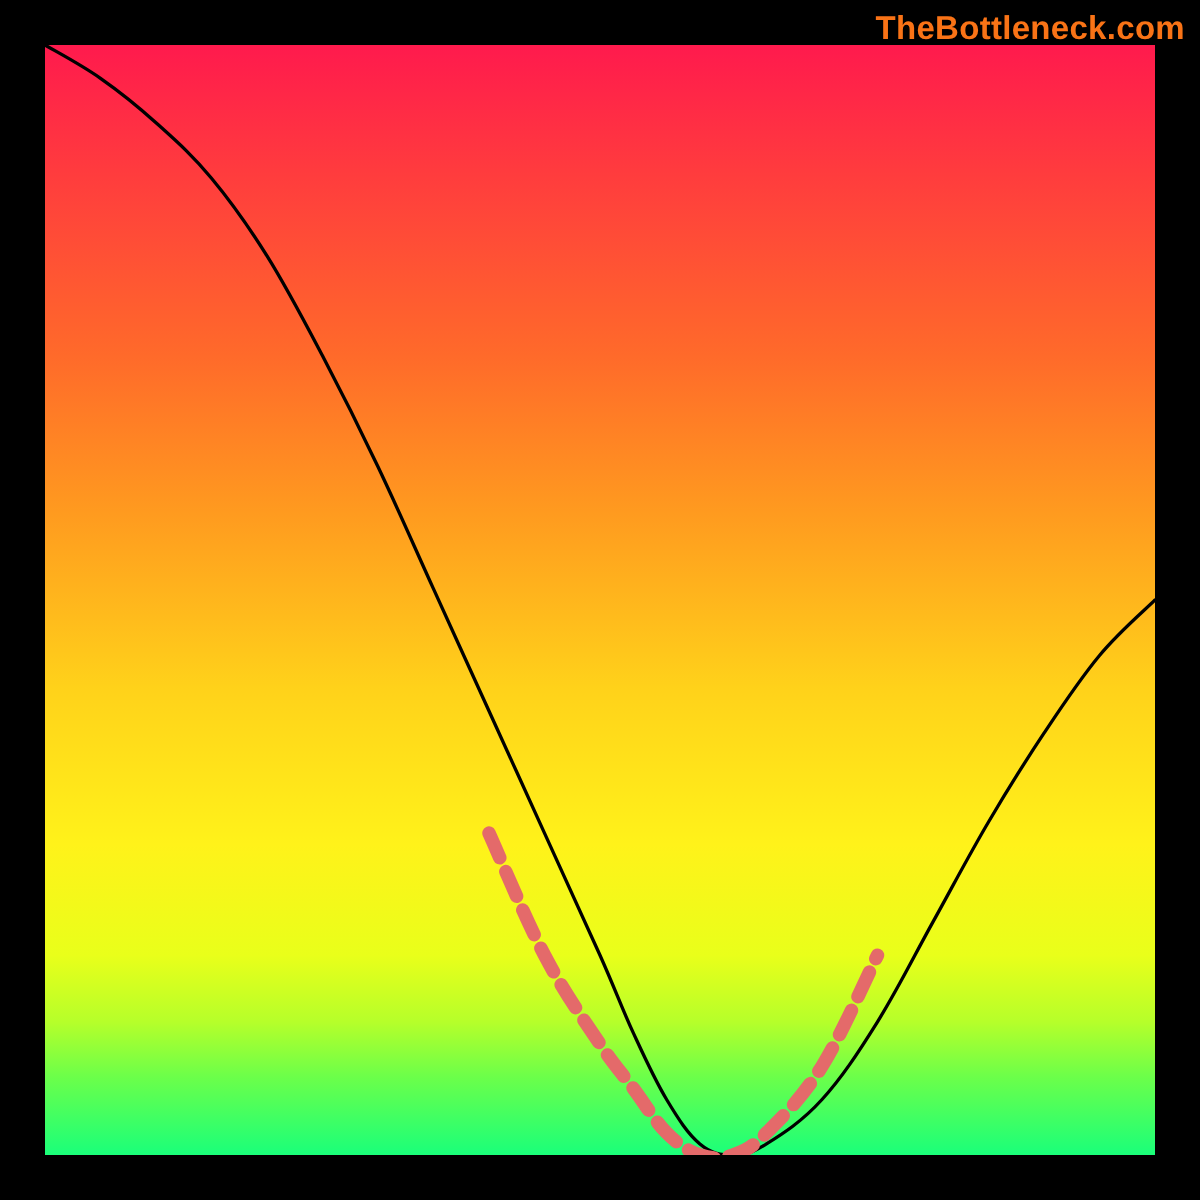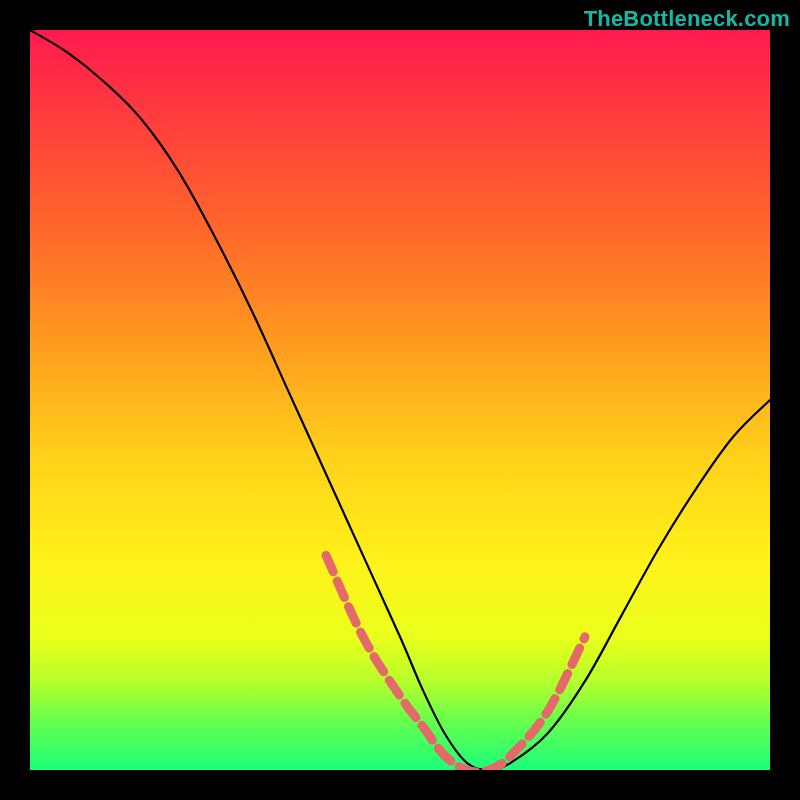--- a/index.html
+++ b/index.html
@@ -36,21 +36,21 @@
       #e9ff1a 82%,
       #b6ff2a 88%,
       #6bff4a 93%,
       #1aff7a 100%
     );
   }
   .watermark {
     position: absolute;
     top: 6px;
     right: 10px;
-    color: #14b8a6;
+    color: #f97316;
     font-size: 22px;
     font-weight: 600;
     letter-spacing: 0.2px;
     user-select: none;
   }
   svg.curve {
     position: absolute;
     inset: 0;
     width: 100%;
     height: 100%;

